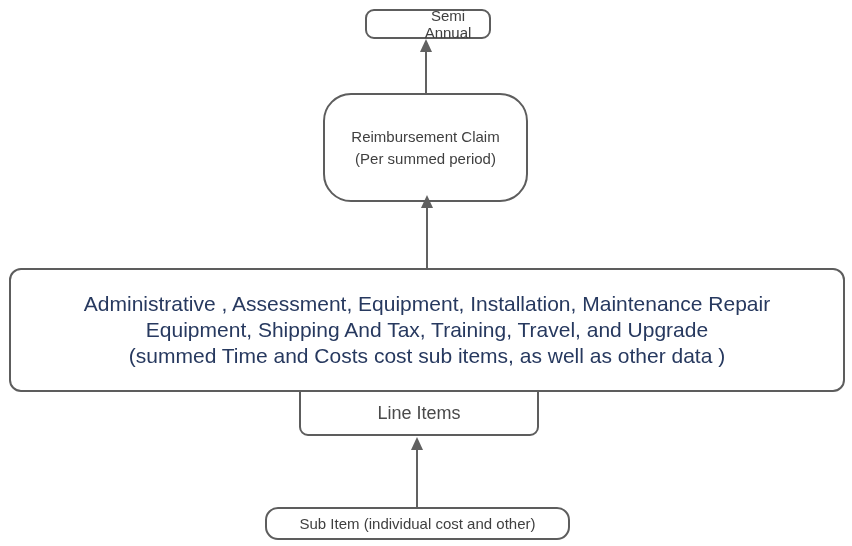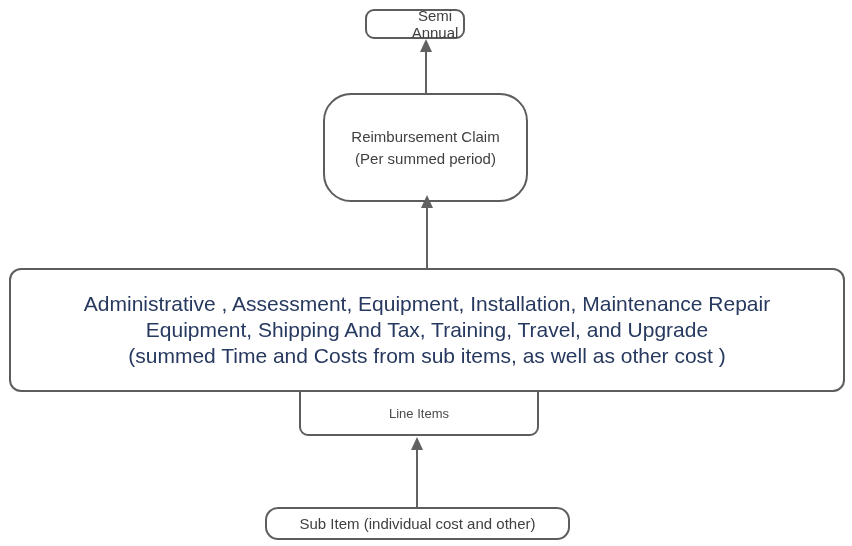--- a/index.html
+++ b/index.html
@@ -22,21 +22,21 @@
     border: 2px solid #5d5d5d;
     display: flex;
     flex-direction: column;
     align-items: center;
     justify-content: center;
     text-align: center;
     color: #3f3f3f;
   }
   .node-semi-annual {
     left: 365px; top: 9px;
-    width: 100px; height: 30px;
+    width: 126px; height: 30px;
     border-radius: 9px;
     font-size: 15px;
     padding-left: 40px;
   }
   .node-reimbursement {
     left: 323px; top: 93px;
     width: 205px; height: 109px;
     border-radius: 28px;
     font-size: 15px;
     line-height: 22px;
@@ -46,21 +46,21 @@
     width: 836px; height: 124px;
     border-radius: 12px;
     font-size: 21px;
     line-height: 26px;
     color: #27395f;
   }
   .node-line-items {
     left: 299px; top: 390px;
     width: 240px; height: 46px;
     border-radius: 0 0 9px 9px;
-    font-size: 13px;
+    font-size: 18px;
     color: #4a4a4a;
   }
   .node-sub-item {
     left: 265px; top: 507px;
     width: 305px; height: 33px;
     border-radius: 13px;
     font-size: 15px;
   }
   .arrow-shaft {
     position: absolute;
@@ -97,21 +97,21 @@
     <div>Reimbursement Claim</div>
     <div>(Per summed period)</div>
   </div>
 
   <div class="arrow-head head-cat-to-claim"></div>
   <div class="arrow-shaft shaft-cat-to-claim"></div>
 
   <div class="node node-categories">
     <div>Administrative , Assessment, Equipment, Installation, Maintenance Repair</div>
     <div>Equipment, Shipping And Tax, Training, Travel, and Upgrade</div>
-    <div>(summed Time and Costs from sub items, as well as other cost )</div>
+    <div>(summed Time and Costs cost sub items, as well as other data )</div>
   </div>
 
   <div class="node node-line-items">
     <span>Line Items</span>
   </div>
 
   <div class="arrow-head head-sub-to-items"></div>
   <div class="arrow-shaft shaft-sub-to-items"></div>
 
   <div class="node node-sub-item">

